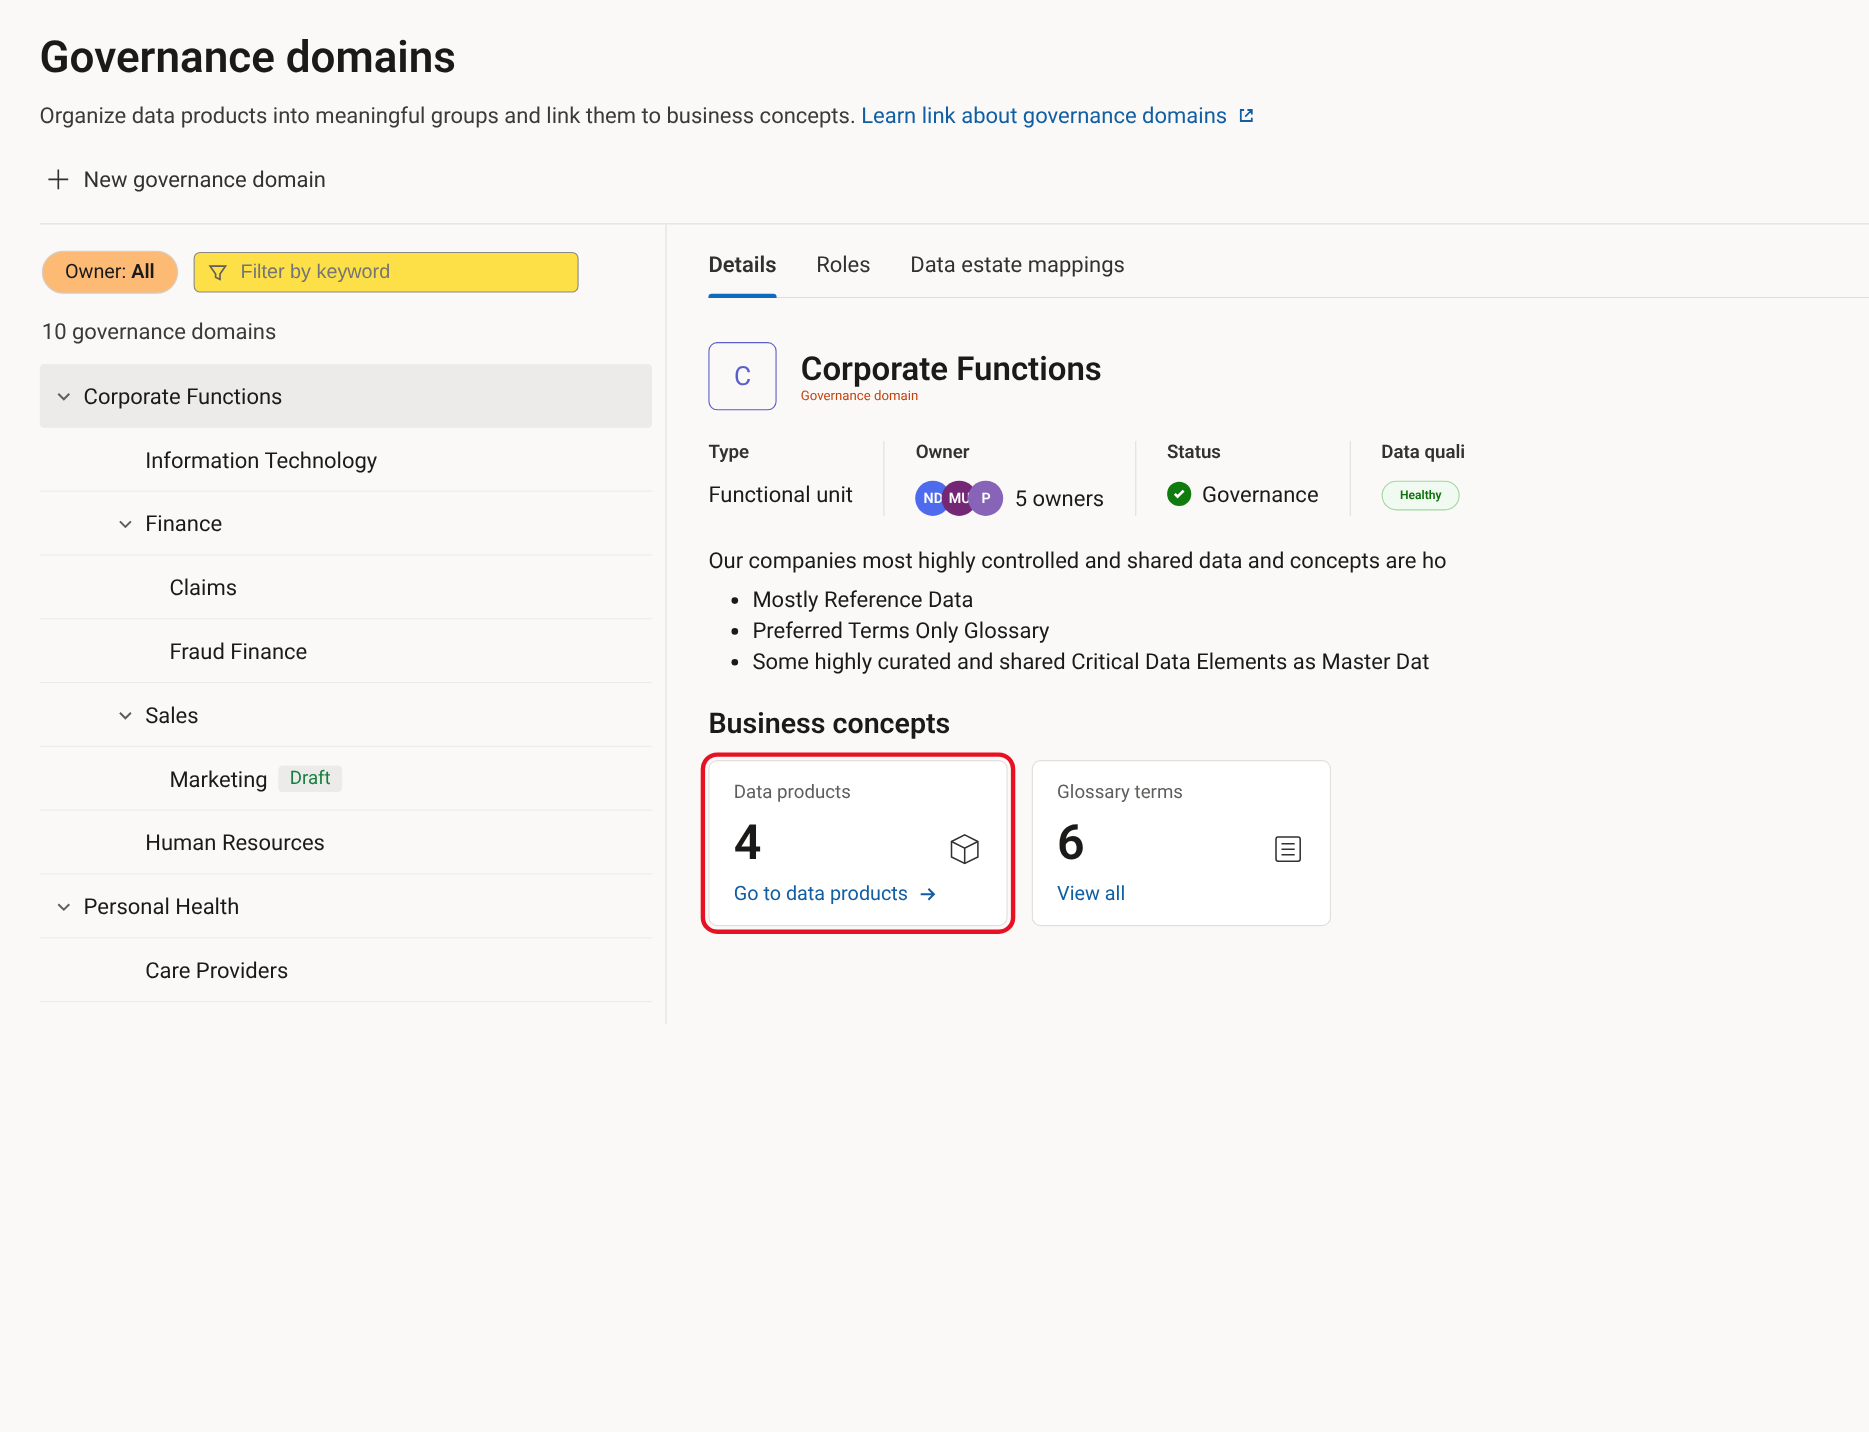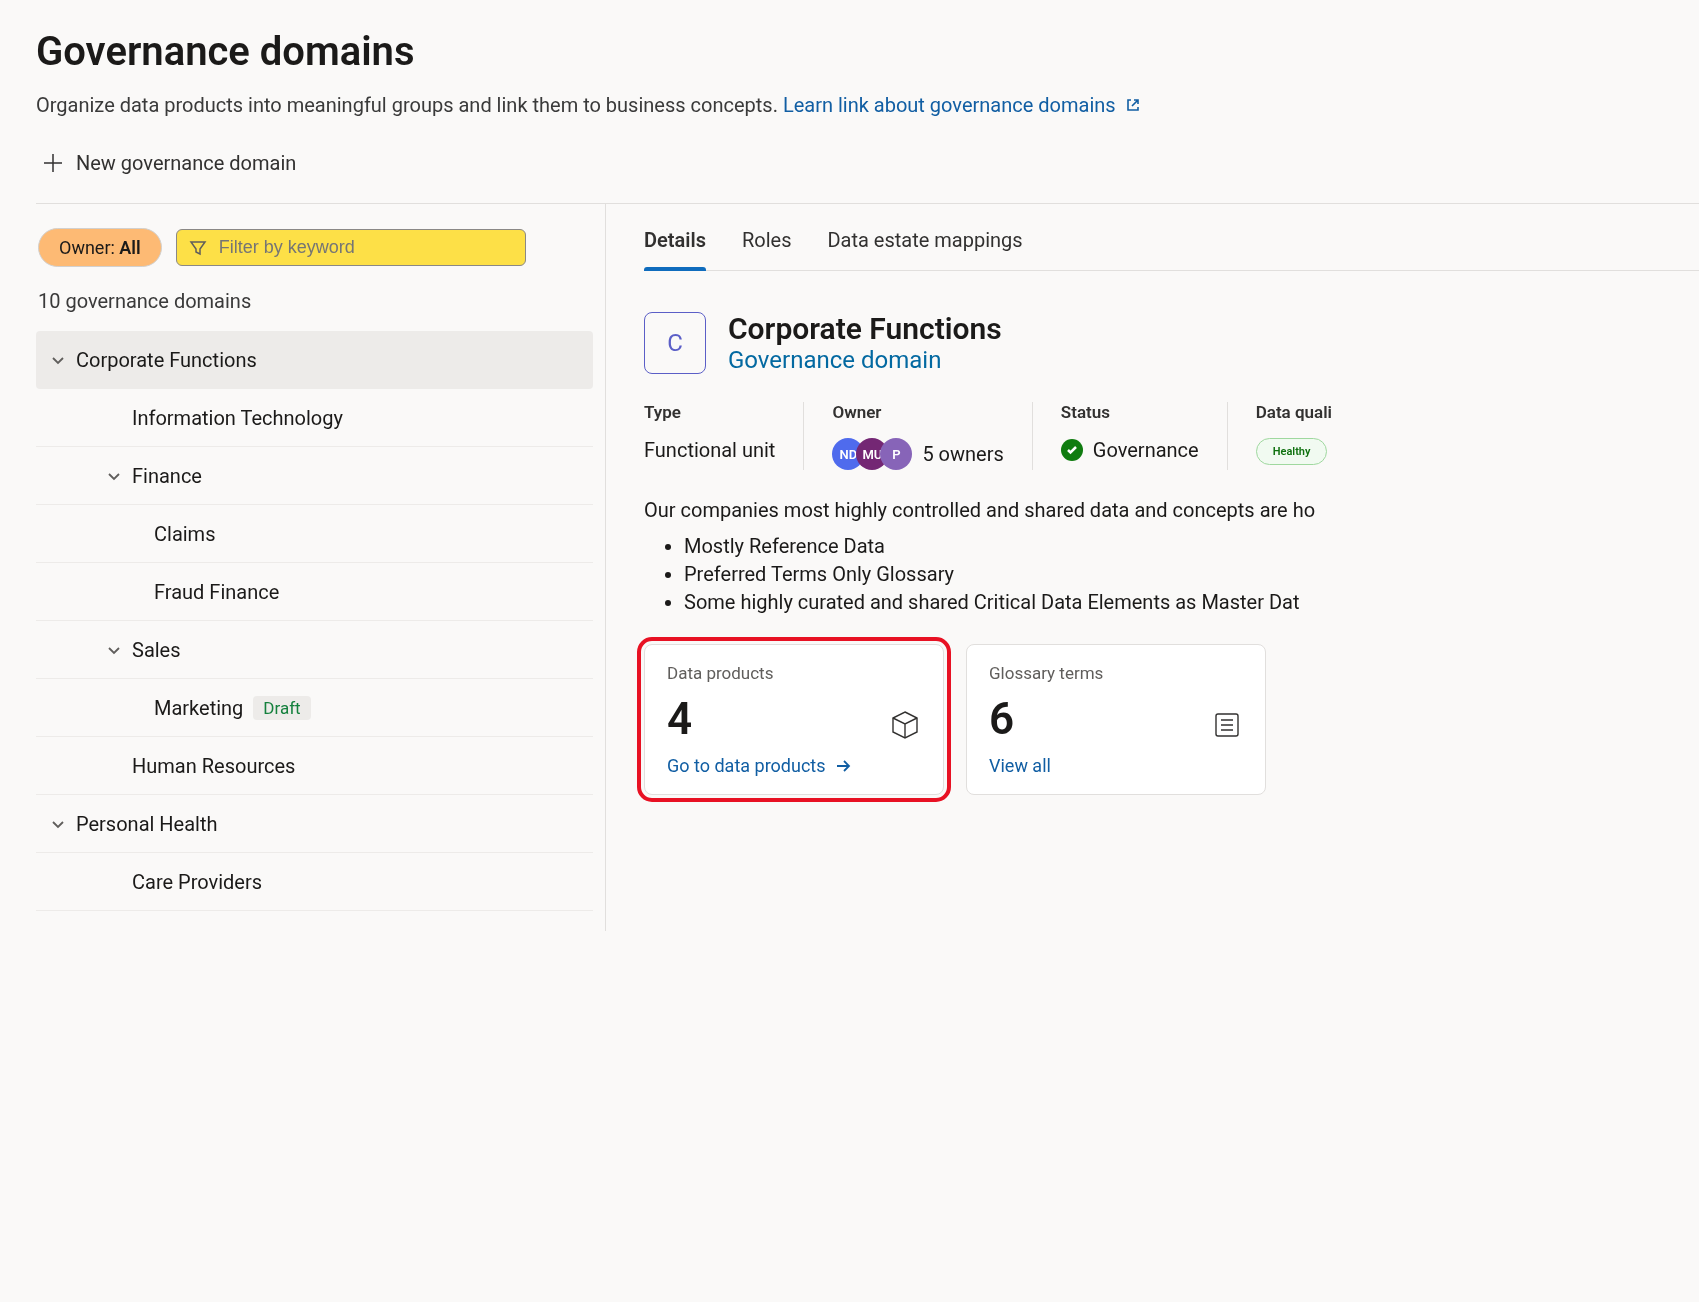--- a/index.html
+++ b/index.html
@@ -29,38 +29,38 @@
   .spacer-caret { width:16px; flex-shrink:0; }
   .badge { background:#edebe9; color:#15803d; border-radius:4px; padding:2px 10px; font-size:17px; }
   
   .tabs { display:flex; gap:36px; border-bottom:1px solid #e1dfdd; margin-bottom: 40px; }
   .tab { font-size:20px; padding: 0 0 18px 0; color:#323130; cursor:pointer; position:relative;}
   .tab.active { font-weight:600; }
   .tab.active::after { content:""; position:absolute; left:0; right:0; bottom:-1px; height:4px; background:#0f6cbd; border-radius:3px 3px 0 0; }
   .header-row { display:flex; align-items:center; gap:22px; margin-bottom: 28px; }
   .domain-icon { width:62px; height:62px; border:1.5px solid #5b5fc7; border-radius:8px; display:flex; align-items:center; justify-content:center; font-size:24px; color:#5b5fc7; }
   .dom-title { font-size:30px; font-weight:600; margin:0; }
-  .dom-sub { font-size:24px; color:#0369a1; }
+  .dom-sub { font-size:12px; color:#c2410c; }
   .props { display:flex; margin-bottom:28px; }
   .prop { padding-right:28px; margin-right:28px; border-right:1px solid #e1dfdd; }
   .prop:last-child { border-right:none; }
   .prop .label { font-size:17px; font-weight:600; color:#323130; margin-bottom:16px; }
   .prop .value { font-size:20px; display:flex; align-items:center; gap:10px; }
   .avatars { display:flex; }
   .avatar { width:32px; height:32px; border-radius:50%; display:flex; align-items:center; justify-content:center; font-size:13px; font-weight:600; color:#fff; margin-left:-8px; }
   .avatar:first-child { margin-left:0; }
   .check { width:22px; height:22px; border-radius:50%; background:#107c10; display:inline-flex; align-items:center; justify-content:center; }
   .check svg { stroke:#fff; stroke-width:2.5; fill:none; width:12px; height:12px;}
   .health-pill { border:1px solid #9fd89f; color:#0e700e; background:#f1faf1; border-radius:18px; padding:6px 16px; font-size:11px; font-weight:600;}
   .desc { font-size:20px; margin-bottom: 12px; white-space:nowrap; }
   ul.bullets { font-size:20px; margin:0 0 30px 0; padding-left: 40px;}
   ul.bullets li { margin: 4px 0; white-space:nowrap;}
   h2.section { font-size:26px; font-weight:600; margin: 24px 0 18px 0;}
   .cards { display:flex; gap:22px; }
-  .card { border:1px solid #e1dfdd; border-radius:8px; background:#fff; padding:18px 22px; width:300px; display:flex; flex-direction:column; gap:10px; position:relative;}
+  .card { border:1px solid #e1dfdd; border-radius:8px; background:#fff; padding:18px 22px; width:272px; display:flex; flex-direction:column; gap:10px; position:relative;}
   .card.highlight { outline:4px solid #e81123; outline-offset: 3px; }
   .card .c-label { font-size:17px; color:#605e5c; }
   .card .c-number { font-size:44px; font-weight:600; }
   .card .c-link { color:#115ea3; font-size:18px; text-decoration:none; display:inline-flex; align-items:center; gap:8px; cursor:pointer;}
   .card .c-icon { position:absolute; top:64px; right:22px; }
   .card .c-icon svg { width:32px; height:32px; stroke:#323130; stroke-width:1.4; fill:none; }
   .ext-icon { width:16px; height:16px; stroke:currentColor; stroke-width:1.6; fill:none; display:inline-block; vertical-align:-1px; margin-left:4px; }
   .arrow-icon { width:18px; height:18px; stroke:currentColor; stroke-width:1.8; fill:none;}
 </style>
 </head>
@@ -202,20 +202,21 @@
         </div>
       </div>
 
       <div class="desc">Our companies most highly controlled and shared data and concepts are ho</div>
       <ul class="bullets" id="bullets">
           <li>Mostly Reference Data</li>
           <li>Preferred Terms Only Glossary</li>
           <li>Some highly curated and shared Critical Data Elements as Master Dat</li>
         </ul>
 
+      <h2 class="section">Business concepts</h2>
       <div class="cards">
         <div class="card highlight">
           <div class="c-label">Data products</div>
           <div class="c-number">4</div>
           <div class="c-icon">
             <svg viewBox="0 0 32 32">
                 <path d="M16 3l12 6v14l-12 6-12-6V9z"></path>
                 <path d="M4 9l12 6 12-6M16 15v14"></path>
               </svg>
           </div>

